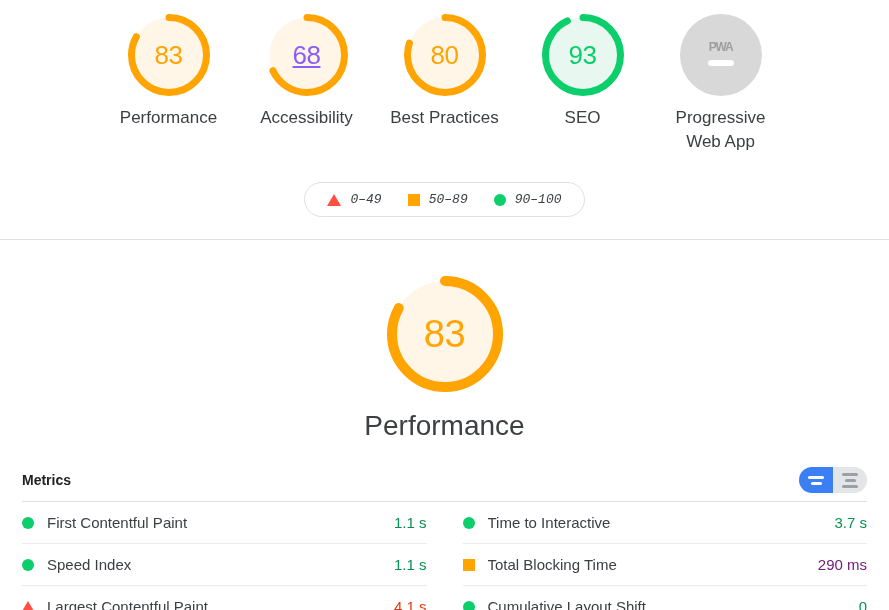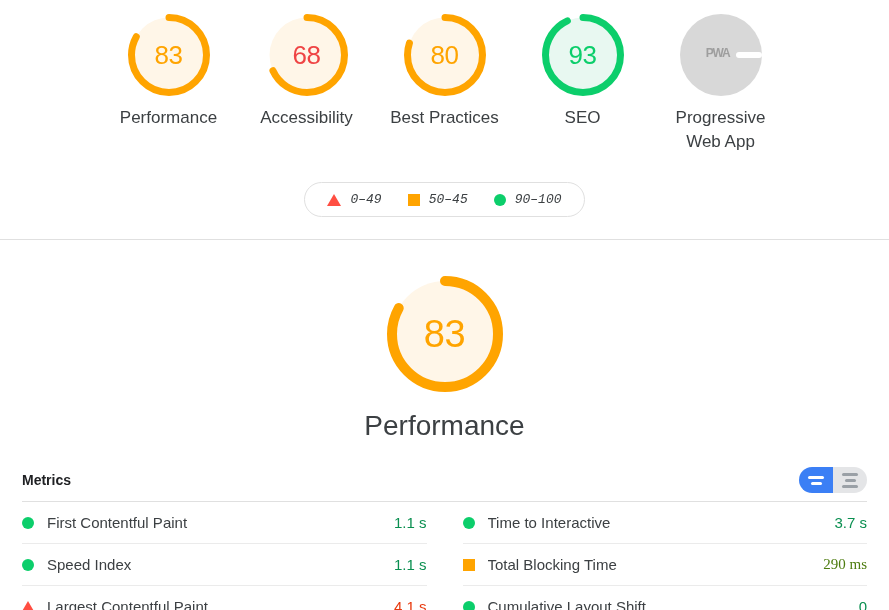--- a/index.html
+++ b/index.html
@@ -66,23 +66,23 @@
     max-width: 112px;
   }
 
   
   .pwa-badge {
     width: 82px;
     height: 82px;
     border-radius: 50%;
     background: #d8d8d8;
     display: flex;
-    flex-direction: row;
-    align-items: center;
-    justify-content: flex-end;
+    flex-direction: column;
+    align-items: center;
+    justify-content: center;
     gap: 6px;
   }
   .pwa-text {
     font-size: 12px;
     letter-spacing: -1.2px;
     color: #9e9e9e;
     font-weight: 600;
     margin-top: -4px;
   }
   .pwa-dash {
@@ -242,21 +242,21 @@
     white-space: nowrap;
     overflow: hidden;
     text-overflow: ellipsis;
   }
   .metric-value {
     font-size: 15px;
     white-space: nowrap;
     padding-left: 10px;
   }
   .v-pass { color: #0a8f50; }
-  .v-average { color: #4d7c0f; font-family: Liberation Serif, serif; }
+  .v-average { color: #701a75; }
   .v-fail { color: #e8380d; }
 </style>
 </head>
 <body>
 
 <div class="scores-panel">
 
   <div class="gauges-row" id="gauges-row">
       <a class="gauge-item">
         <div class="gauge-wrap">
@@ -267,21 +267,21 @@
           <div class="gauge-num" style="color: rgb(255, 164, 0);">83</div>
         </div>
         <div class="gauge-label">Performance</div>
       </a>
       <a class="gauge-item">
         <div class="gauge-wrap">
           <svg width="82" height="82" viewBox="0 0 82 82">
             <circle cx="41" cy="41" r="37.5" fill="#fff6e8" stroke="none"></circle>
             <circle cx="41" cy="41" r="37.5" fill="none" stroke="#ffa400" stroke-width="7" stroke-linecap="round" stroke-dasharray="160.22122533307945 235.61944901923448" transform="rotate(-90 41 41)"></circle>
           </svg>
-          <div class="gauge-num" style="color: #ef4444;">68</div>
+          <div class="gauge-num" style="color: #8b5cf6; text-decoration: underline;">68</div>
         </div>
         <div class="gauge-label">Accessibility</div>
       </a>
       <a class="gauge-item">
         <div class="gauge-wrap">
           <svg width="82" height="82" viewBox="0 0 82 82">
             <circle cx="41" cy="41" r="37.5" fill="#fff6e8" stroke="none"></circle>
             <circle cx="41" cy="41" r="37.5" fill="none" stroke="#ffa400" stroke-width="7" stroke-linecap="round" stroke-dasharray="188.4955592153876 235.61944901923448" transform="rotate(-90 41 41)"></circle>
           </svg>
           <div class="gauge-num" style="color: rgb(255, 164, 0);">80</div>
@@ -310,21 +310,21 @@
     </div>
 
   <div class="legend-row">
     <div class="legend-pill" id="legend-pill">
         <div class="legend-entry">
           <span class="shape-triangle" style="border-bottom-color: rgb(255, 78, 66);"></span>
           <span>0–49</span>
         </div>
         <div class="legend-entry">
           <span class="shape-square" style="background: rgb(255, 164, 0);"></span>
-          <span>50–45</span>
+          <span>50–89</span>
         </div>
         <div class="legend-entry">
           <span class="shape-circle" style="background: rgb(12, 206, 107);"></span>
           <span>90–100</span>
         </div>
       </div>
   </div>
 
 </div>
 

